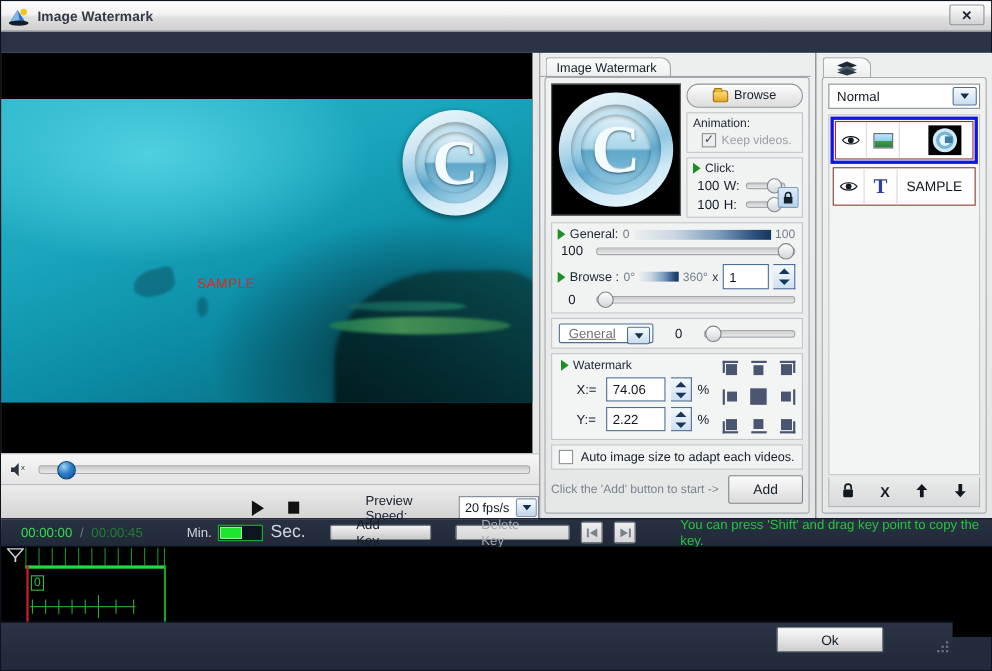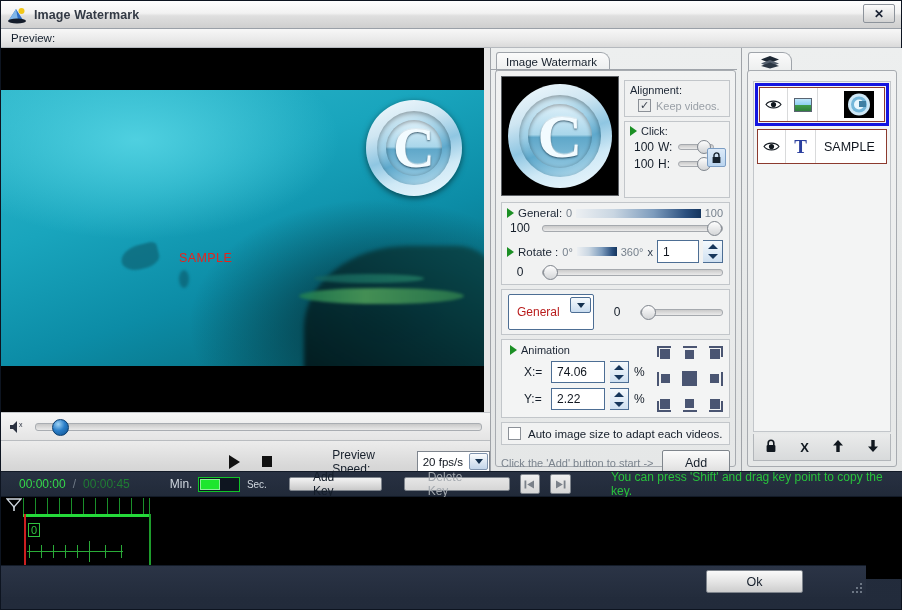--- a/index.html
+++ b/index.html
@@ -292,23 +292,23 @@
     width:20px;height:23px;border:1px solid #4d6e94; border-left:none;
     background: linear-gradient(180deg,#f4f9fd,#cfe0f1);
     display:flex;flex-direction:column;align-items:center;justify-content:space-around;
   }
   .caret-u { width:0;height:0;border-left:5px solid transparent;border-right:5px solid transparent;border-bottom:5px solid #16365c;}
   .caret-d { width:0;height:0;border-left:5px solid transparent;border-right:5px solid transparent;border-top:5px solid #16365c;}
 
   
   .gen-grp { margin-top:4px; border:1px solid #c2c6ca; background:#f1f2f2; padding:4px 6px; display:flex; align-items:center; gap:10px;}
   .gen-combo {
-    width:86px;height:36px;border:1px solid #4d6e94; background:#fff;
+    width:86px;height:18px;border:1px solid #4d6e94; background:#fff;
     border-radius:2px; display:flex; align-items:center; position:relative;
-    padding-left:8px; font-size:12px; color:#b91c1c;
+    padding-left:8px; font-size:12px; color:#737373;text-decoration:underline;
   }
   .gen-arrow {
     position:absolute; right:2px; top:2px; width:21px;height:16px;
     background: linear-gradient(180deg,#f6fafd,#c9dcef);
     border:1px solid #4d6e94; border-radius:2px;
     display:flex;align-items:center;justify-content:center;
   }
 
   
   .align-grp { margin-top:4px; border:1px solid #c2c6ca; background:#f3f4f4; padding:4px 6px 5px 8px; display:flex; }
@@ -408,21 +408,21 @@
   }
   .time-cur { margin-left:18px; color:#35d94a; font-size:12px; font-family:"Liberation Sans", sans-serif;}
   .time-sep { margin:0 7px; color:#6f7a86; font-size:12px; }
   .time-tot { color:#1f7d33; font-size:12px; }
   .min-lbl { margin-left:40px; color:#cfd6de; font-size:12px;}
   .ms-toggle {
     margin-left:6px; width:42px;height:15px; background:#0e1520;
     border:1px solid #10c428; position:relative;
   }
   .ms-on { position:absolute; left:1px; top:1px; width:20px;height:11px; background:#1ee62e; border:1px solid #8ef09a;}
-  .sec-lbl { margin-left:7px; color:#cfd6de; font-size:10px;}
+  .sec-lbl { margin-left:7px; color:#cfd6de; font-size:16px;}
   .sb-btn {
     margin-left:22px; height:14px; padding:0 23px;
     background: linear-gradient(180deg,#f3f3f3,#dcdcdc 55%,#c9c9c9);
     border:1px solid #7e848c; border-radius:2px;
     display:flex;align-items:center; font-size:12px; color:#141d29; cursor:pointer;
   }
   .sb-btn.disabled { color:#a3a8ae; background: linear-gradient(180deg,#e6e6e6,#d6d6d6); }
   .nav-btn {
     margin-left:10px; width:21px;height:20px;
     background: linear-gradient(180deg,#efefef,#d6d6d6);
@@ -481,23 +481,20 @@
         <ellipse cx="10" cy="15" rx="9" ry="2.4" fill="#141c2a"></ellipse>
         <circle cx="14.5" cy="5" r="3" fill="#f2c200" opacity=".9"></circle>
       </svg>
     </span>
     <span class="title-text">Image Watermark</span>
     <div class="close-btn">
       <span>✕</span>
     </div>
   </div>
 
-  <div class="preview-strip">
-    <span>Preview:</span>
-  </div>
 
   <div class="body-wrap">
 
     <div class="left-col">
       <div class="video-box">
         <div class="video-inner">
           <div class="fish"></div>
           <div class="fish2"></div>
           <div class="reef"></div>
           <div class="weed"></div>
@@ -551,23 +548,27 @@
           <div class="thumb-box">
             <div class="thumb-c">
               <div class="c-ring-outer"></div>
               <div class="c-ring-mid"></div>
               <div class="c-ring-in"></div>
               <div class="c-glyph" style="font-size:62px">C</div>
             </div>
           </div>
 
           <div class="right-top">
+            <div class="browse-btn">
+              <span class="folder-ico"></span>
+              <span>Browse</span>
+            </div>
 
             <div class="anim-grp">
-              <div class="anim-title">Alignment:</div>
+              <div class="anim-title">Animation:</div>
               <div class="anim-check-row">
                 <span class="cb dim">
                   <span>✓</span>
                 </span>
                 <span class="anim-label">Keep videos.</span>
               </div>
             </div>
 
             <div class="resize-grp">
               <div class="sec-head">
@@ -607,21 +608,21 @@
             <span class="grad-end">100</span>
           </div>
           <div class="slider-row">
             <span class="sl-val">100</span>
             <span class="sl-track">
               <i class="sl-knob" style="left:calc(100% - 15px)"></i>
             </span>
           </div>
           <div class="grad-row" style="margin-top:5px">
             <i class="tri"></i>
-            <span class="grad-label">Rotate :</span>
+            <span class="grad-label">Browse :</span>
             <span class="grad-end">0°</span>
             <span class="grad-bar"></span>
             <span class="grad-end">360°</span>
             <span class="grad-end" style="color:#2c3a4c">x</span>
             <span class="spin-wrap">
               <span class="spin-box">1</span>
               <span class="spin-btns">
                 <i class="caret-u"></i>
                 <i class="caret-d"></i>
               </span>
@@ -645,21 +646,21 @@
           <span class="sl-val">0</span>
           <span class="sl-track">
             <i class="sl-knob" style="left:0"></i>
           </span>
         </div>
 
         <div class="align-grp">
           <div class="align-left">
             <div class="sec-head">
               <i class="tri"></i>
-              <span>Animation</span>
+              <span>Watermark</span>
             </div>
             <div class="xy-row">
               <span class="xy-lbl">X:=</span>
               <span class="xy-box">74.06</span>
               <span class="xy-spin">
                 <i class="caret-u"></i>
                 <i class="caret-d"></i>
               </span>
               <span class="pct">%</span>
             </div>
@@ -733,20 +734,26 @@
 
     <div class="right-col">
       <div class="layer-tab">
         <svg width="20" height="14" viewBox="0 0 20 14">
           <polygon points="10,1 19,4.5 10,8 1,4.5" fill="#1d2733"></polygon>
           <polygon points="10,5 19,8.5 10,12 1,8.5" fill="#55606e"></polygon>
           <polygon points="10,7.5 19,11 10,13.6 1,11" fill="#2c3744"></polygon>
         </svg>
       </div>
       <div class="layers-panel">
+        <div class="blend-combo">
+          <span>Normal</span>
+          <span class="blend-arrow">
+              <i class="caret-dn"></i>
+            </span>
+        </div>
 
         <div class="layer-list">
           <div class="layer-item selected">
             <span class="eye-cell">
               <svg width="17" height="11" viewBox="0 0 17 11">
                 <path d="M1 5.5 C4 1, 13 1, 16 5.5 C13 10, 4 10, 1 5.5 Z" fill="none" stroke="#11181f" stroke-width="1.1"></path>
                 <circle cx="8.5" cy="5.5" r="2.6" fill="#11181f"></circle>
               </svg>
             </span>
             <span class="type-cell">

